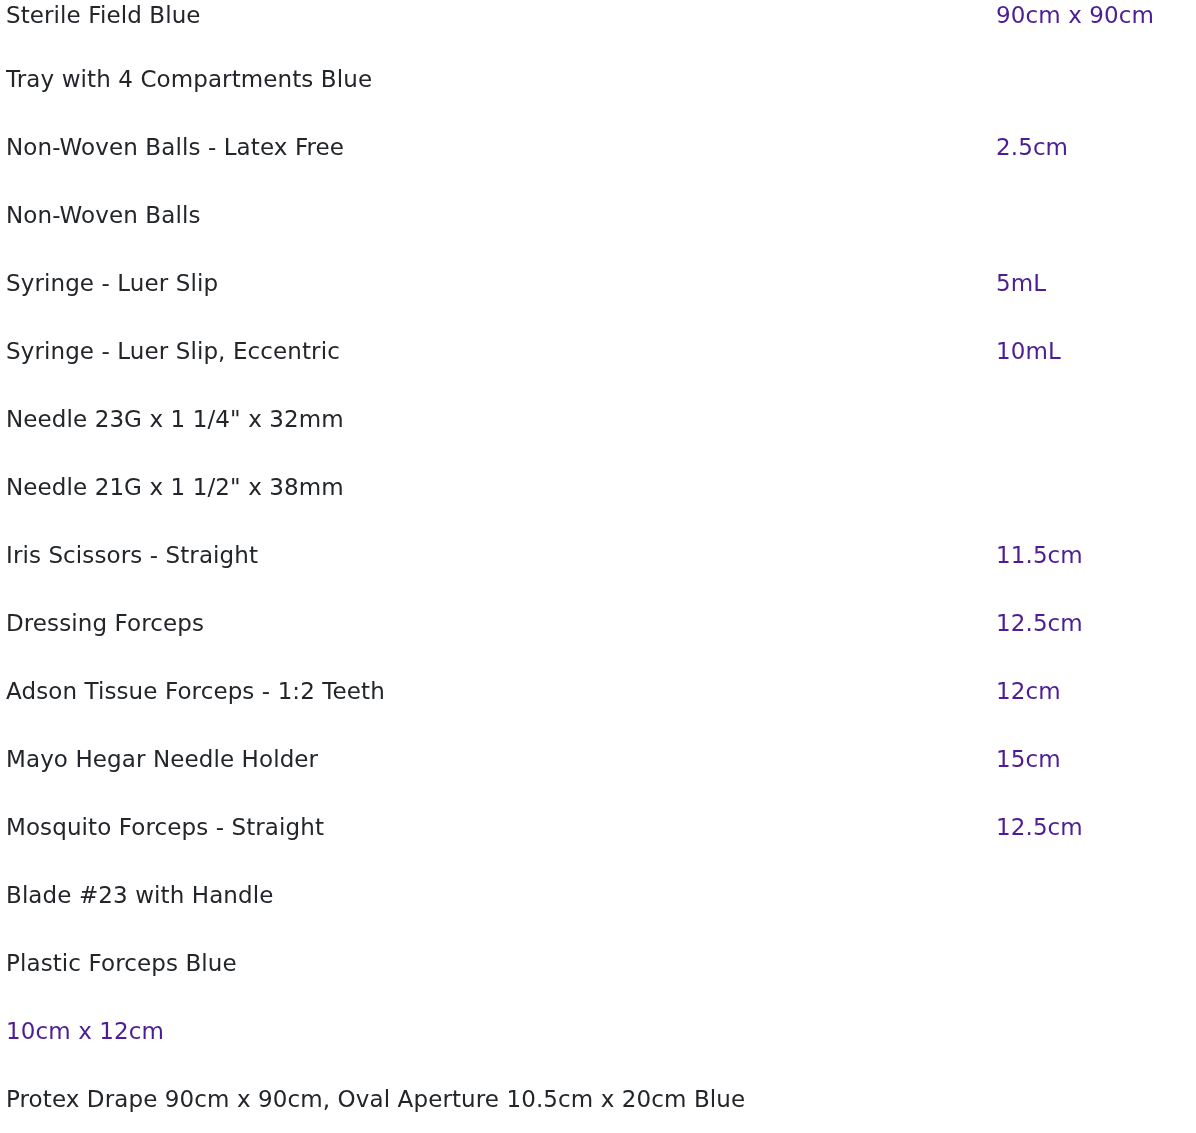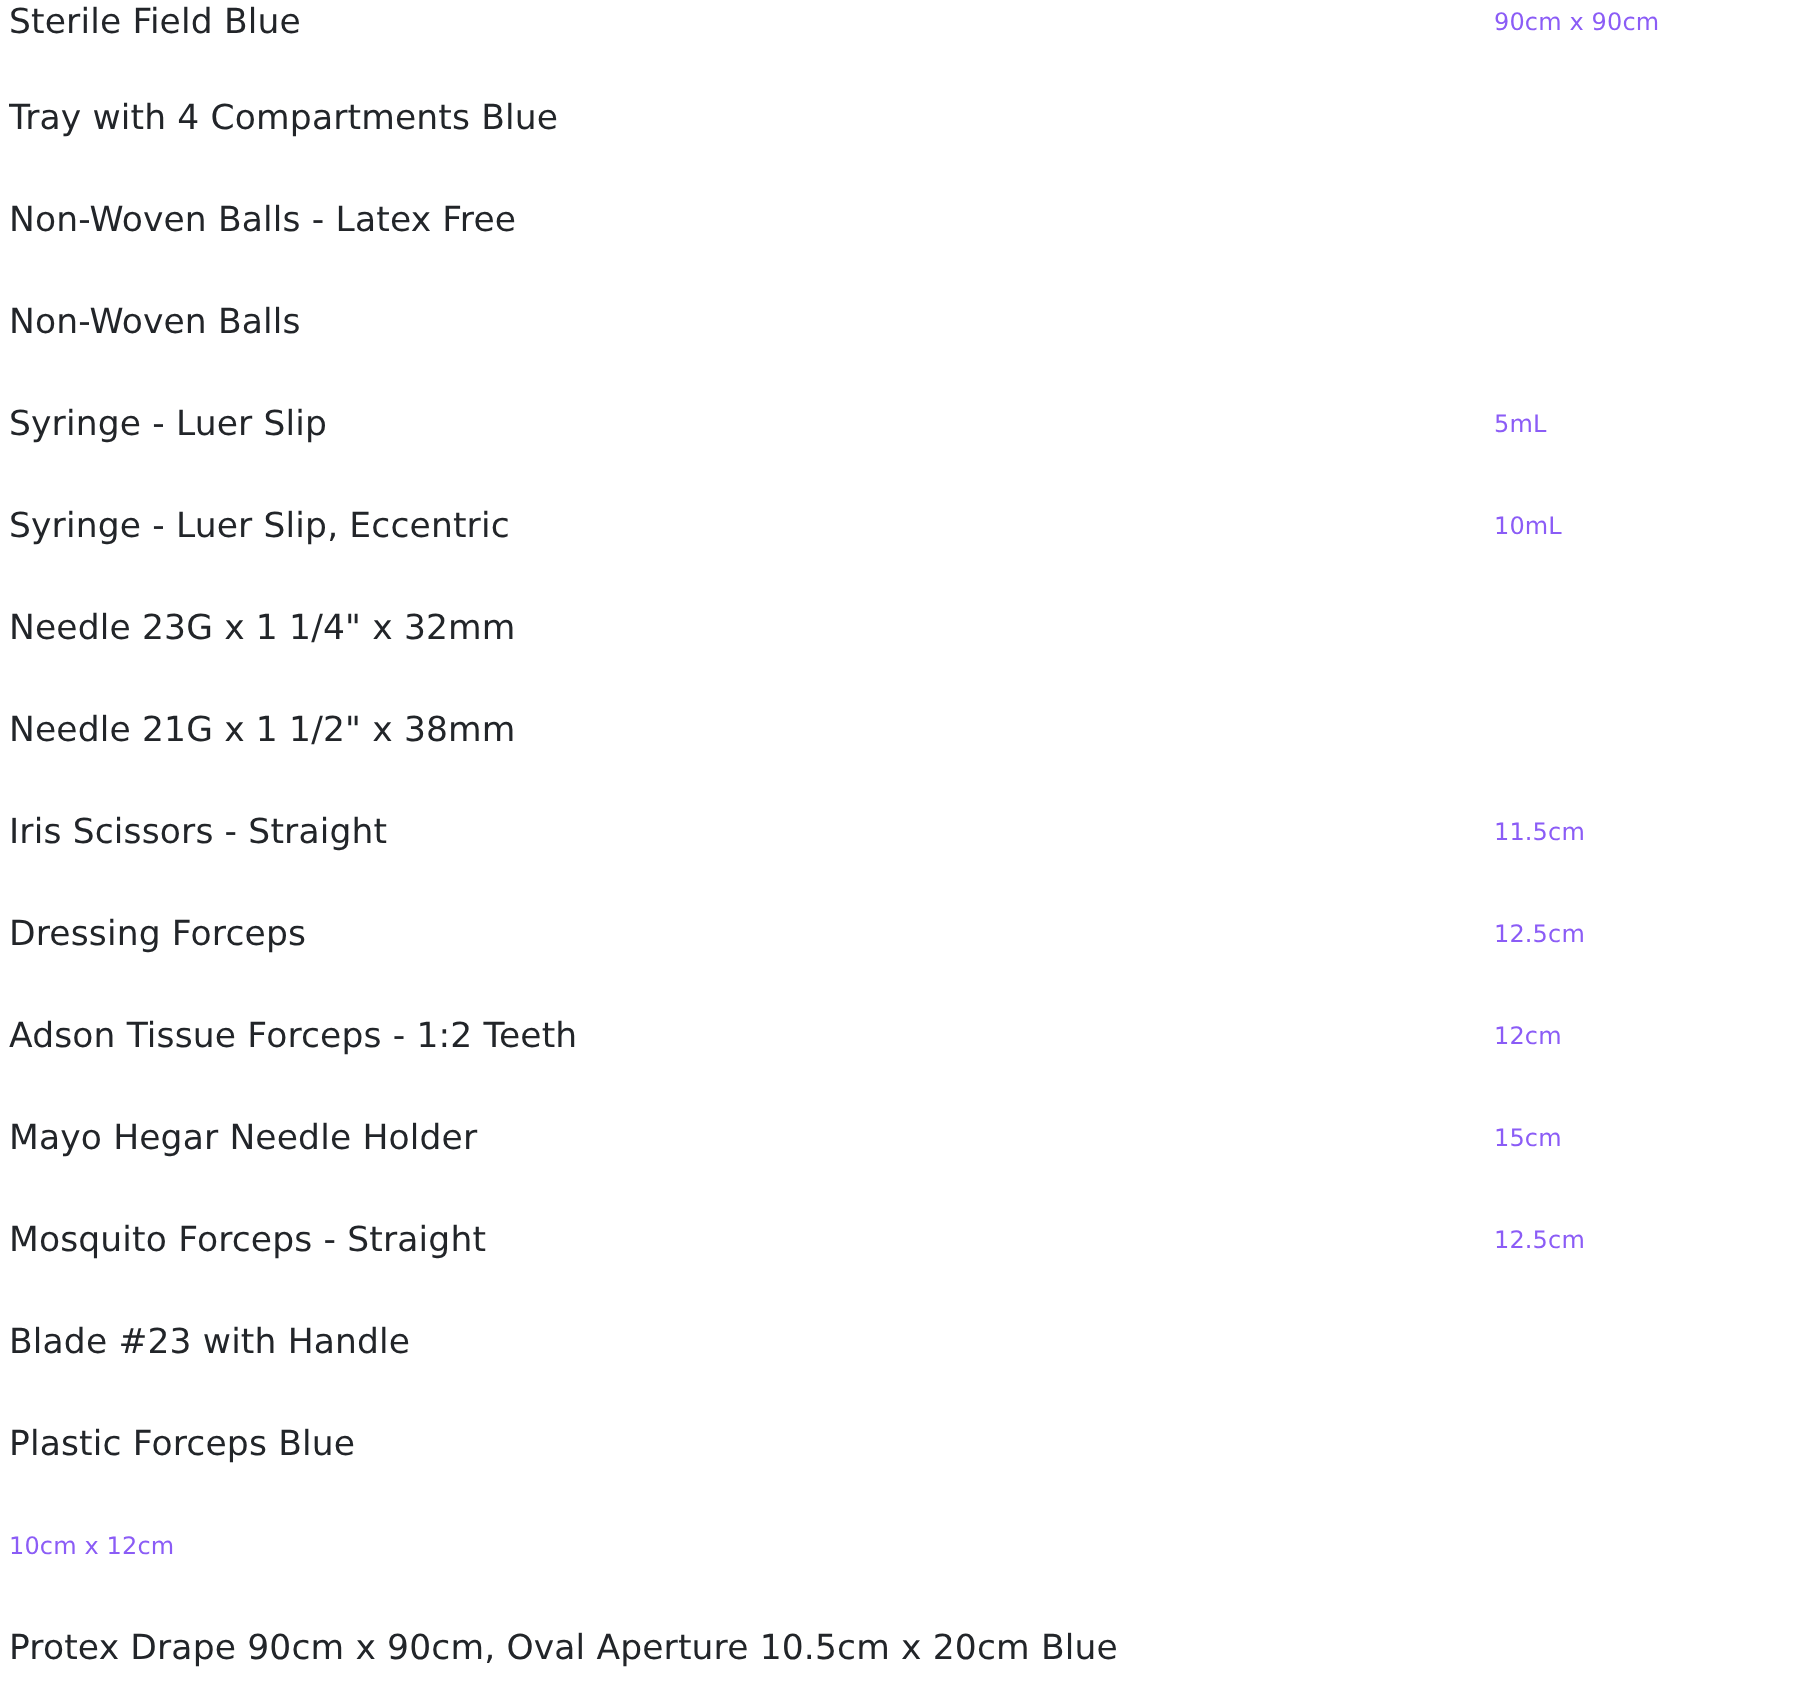--- a/index.html
+++ b/index.html
@@ -34,24 +34,24 @@
     flex: 0 0 990px;
     font-size: 23px;
     line-height: 30px;
     letter-spacing: 0.1px;
     color: #222529;
     white-space: nowrap;
     overflow: hidden;
   }
   .spec-value {
     flex: 1 1 auto;
-    font-size: 16px;
+    font-size: 23px;
     line-height: 30px;
     letter-spacing: 0.1px;
-    color: #8b5cf6;
+    color: #4c1d95;
     white-space: nowrap;
   }
   .spec-row.wide .spec-name {
     flex: 0 0 auto;
   }
 </style>
 </head>
 <body>
 
 <div class="spec-list">
@@ -61,20 +61,21 @@
     <div class="spec-value">90cm x 90cm</div>
   </div>
 
   <div class="spec-row">
     <div class="spec-name">Tray with 4 Compartments Blue</div>
     <div class="spec-value"></div>
   </div>
 
   <div class="spec-row">
     <div class="spec-name">Non-Woven Balls - Latex Free</div>
+    <div class="spec-value">2.5cm</div>
   </div>
 
   <div class="spec-row">
     <div class="spec-name">Non-Woven Balls</div>
   </div>
 
   <div class="spec-row">
     <div class="spec-name">Syringe - Luer Slip</div>
     <div class="spec-value">5mL</div>
   </div>

